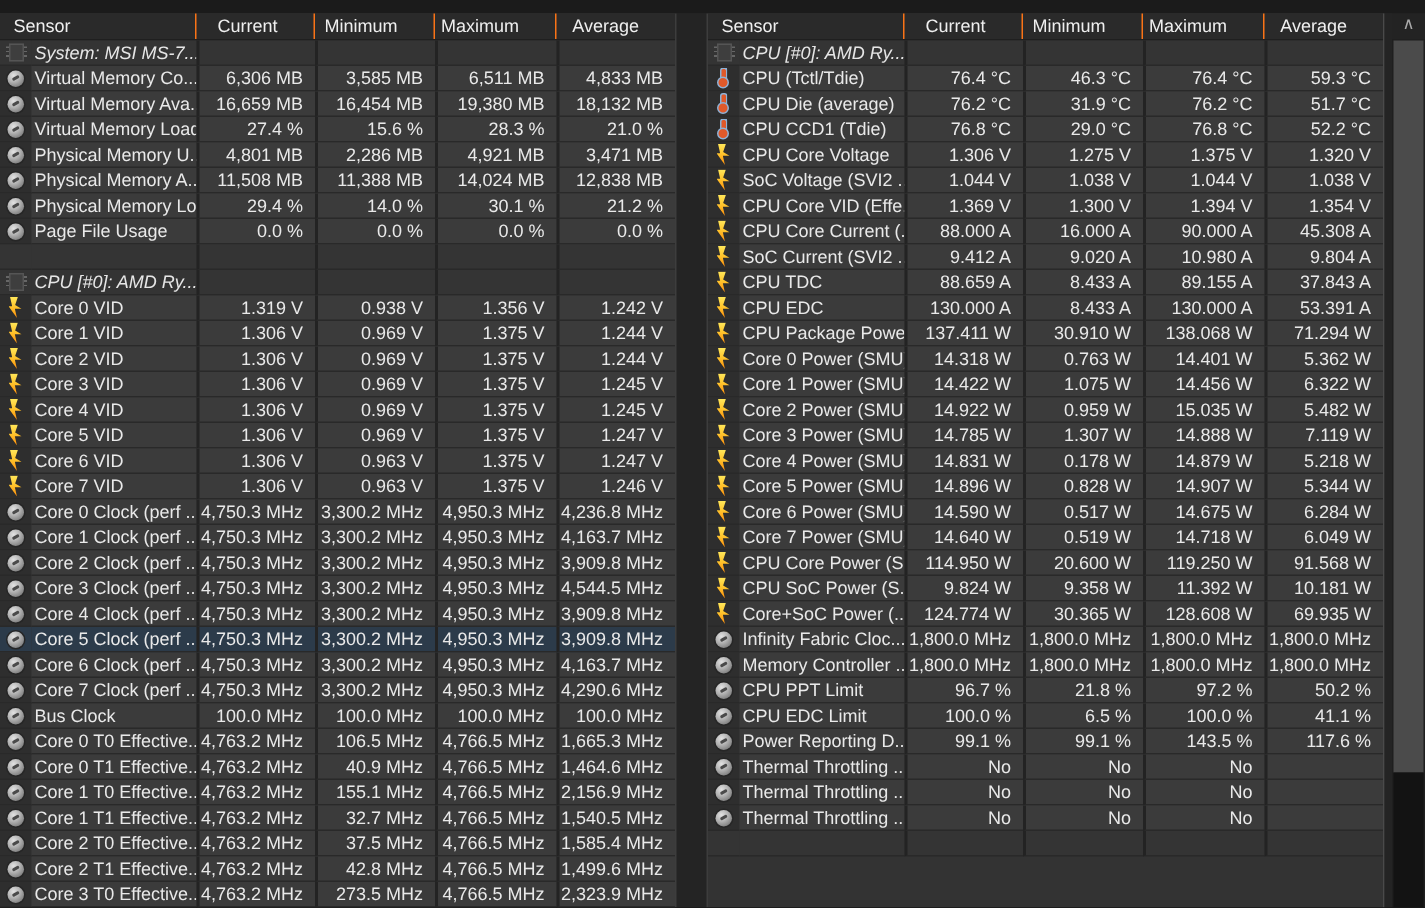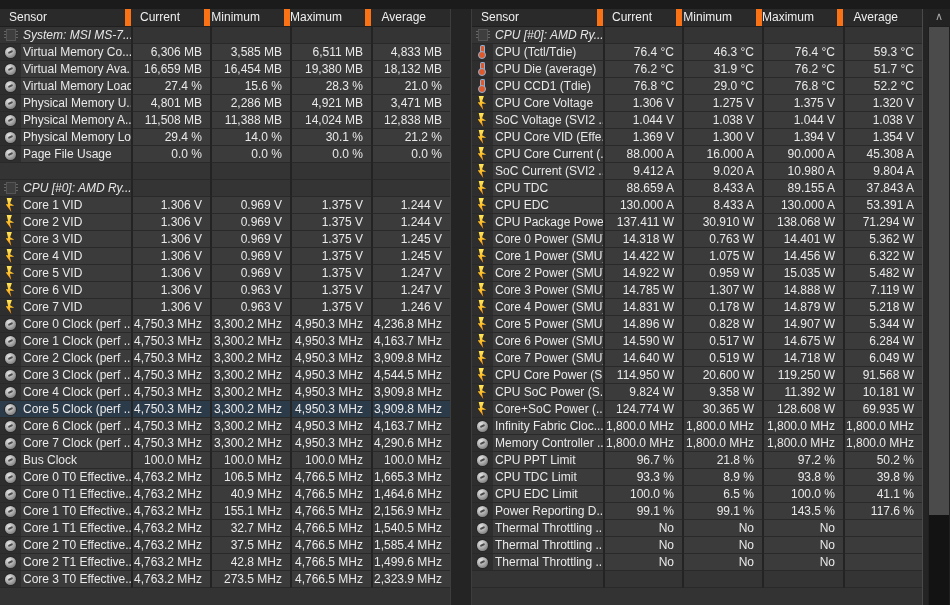--- a/index.html
+++ b/index.html
@@ -12,21 +12,21 @@
   .panel{position:absolute;top:9px;height:596px;background:#333;}
   .panel-left{left:0;width:450px;}
   .panel-right{left:472px;width:450px;border-right:1px solid #4a4a4a;}
   .panel-gap{position:absolute;left:450px;top:9px;width:22px;height:596px;background:#242424;
     border-left:1px solid #3d3d3d;border-right:1px solid #3d3d3d;box-sizing:border-box;}
   .right-edge{position:absolute;left:923px;top:9px;width:5px;height:596px;background:#242424;}
 
   
   .hdr{display:flex;height:18px;background:#2a2a2a;border-bottom:1px solid #1f1f1f;box-sizing:border-box;}
   .hdr .h{font-size:12px;color:#efefef;line-height:17px;white-space:nowrap;overflow:hidden;box-sizing:border-box;
-    border-right:6px solid #f97316;}
+    border-right:1px solid #f97316;}
   .h-name{width:131px;padding-left:9px;text-align:left;}
   .h-cur{width:79px;}  .h-min{width:80px;}  .h-max{width:81px;}
   .h-avg{width:79px;border-right:none !important;}
   .h-num{text-align:right;padding-right:24px;}
 
   
   .rows{position:relative;}
   .row{display:flex;height:17px;box-sizing:border-box;}
   .cell{box-sizing:border-box;height:17px;line-height:16px;font-size:12px;color:#e9e9e9;
     white-space:nowrap;overflow:hidden;border-bottom:1px solid #292929;}
@@ -179,20 +179,30 @@
           <div class="cell c-label">CPU [#0]: AMD Ry...</div>
           <div class="cell c-val c-cur"></div>
           <div class="cell c-val c-min"></div>
           <div class="cell c-val c-max"></div>
           <div class="cell c-val c-avg"></div>
         </div>
         <div class="row row-data">
           <div class="cell c-icon">
             <span class="icon-bolt"></span>
           </div>
+          <div class="cell c-label">Core 0 VID</div>
+          <div class="cell c-val c-cur">1.319 V</div>
+          <div class="cell c-val c-min">0.938 V</div>
+          <div class="cell c-val c-max">1.356 V</div>
+          <div class="cell c-val c-avg">1.242 V</div>
+        </div>
+        <div class="row row-data">
+          <div class="cell c-icon">
+            <span class="icon-bolt"></span>
+          </div>
           <div class="cell c-label">Core 1 VID</div>
           <div class="cell c-val c-cur">1.306 V</div>
           <div class="cell c-val c-min">0.969 V</div>
           <div class="cell c-val c-max">1.375 V</div>
           <div class="cell c-val c-avg">1.244 V</div>
         </div>
         <div class="row row-data">
           <div class="cell c-icon">
             <span class="icon-bolt"></span>
           </div>
@@ -692,30 +702,20 @@
           <div class="cell c-label">CPU PPT Limit</div>
           <div class="cell c-val c-cur">96.7 %</div>
           <div class="cell c-val c-min">21.8 %</div>
           <div class="cell c-val c-max">97.2 %</div>
           <div class="cell c-val c-avg">50.2 %</div>
         </div>
         <div class="row row-data">
           <div class="cell c-icon">
             <span class="icon-gauge"></span>
           </div>
-          <div class="cell c-label">CPU TDC Limit</div>
-          <div class="cell c-val c-cur">93.3 %</div>
-          <div class="cell c-val c-min">8.9 %</div>
-          <div class="cell c-val c-max">93.8 %</div>
-          <div class="cell c-val c-avg">39.8 %</div>
-        </div>
-        <div class="row row-data">
-          <div class="cell c-icon">
-            <span class="icon-gauge"></span>
-          </div>
           <div class="cell c-label">CPU EDC Limit</div>
           <div class="cell c-val c-cur">100.0 %</div>
           <div class="cell c-val c-min">6.5 %</div>
           <div class="cell c-val c-max">100.0 %</div>
           <div class="cell c-val c-avg">41.1 %</div>
         </div>
         <div class="row row-data">
           <div class="cell c-icon">
             <span class="icon-gauge"></span>
           </div>

